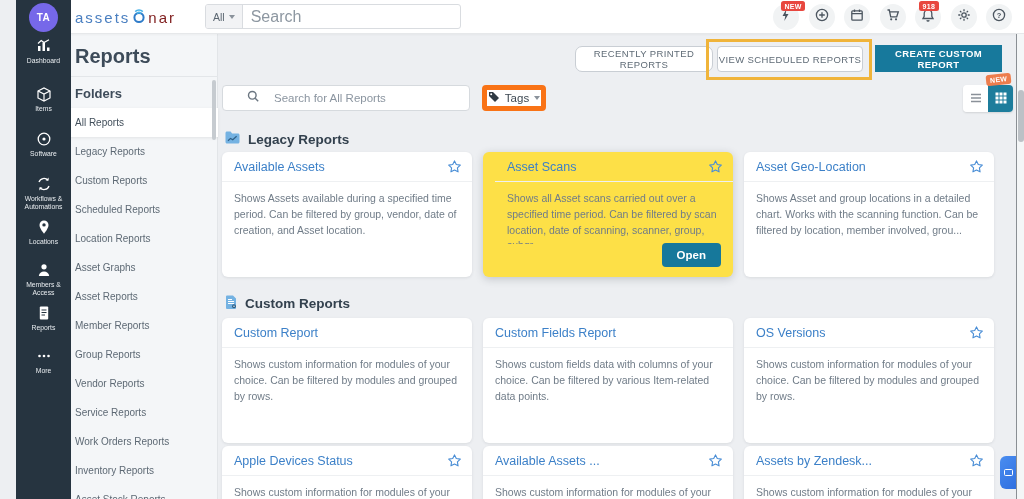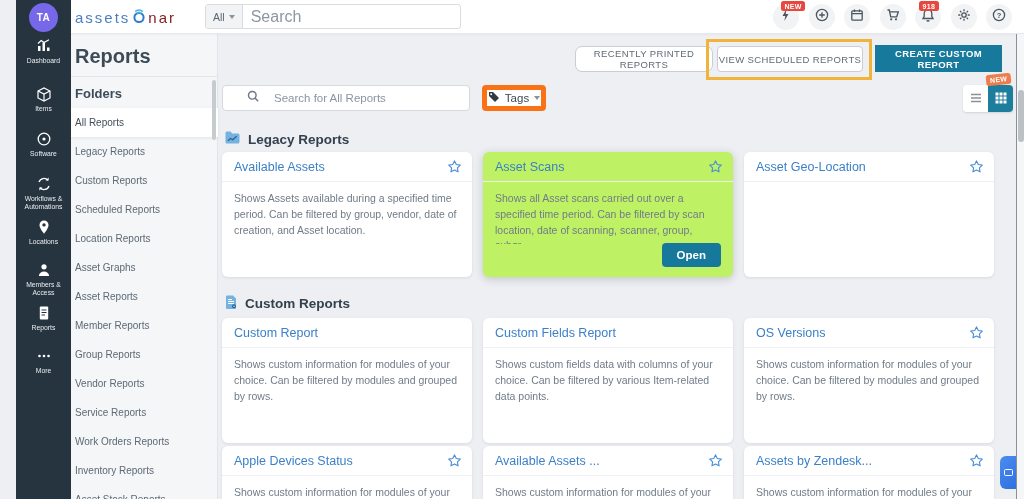--- a/index.html
+++ b/index.html
@@ -58,21 +58,21 @@
   .vt-btn { width:25px; height:27px; display:flex; align-items:center; justify-content:center; cursor:pointer; }
   .vt-list { background:#ffffff; }
   .vt-grid { background:#1d7d9c; }
   .badge-orange { position:absolute; left:768px; top:40px; background:#ed7d4d; color:#fff; font-size:7px; font-weight:bold; padding:2px 4px; border-radius:3px; transform:rotate(-6deg); z-index:6; letter-spacing:.3px; }
 
   .section-head { position:absolute; display:flex; align-items:center; gap:7px; font-size:13.5px; font-weight:bold; color:#33414e; }
   .sh-legacy { left:6px; top:96px; }
   .sh-custom { left:6px; top:260px; }
 
   .card { position:absolute; width:250px; height:125px; background:#fff; border-radius:6px; box-shadow:0 1px 3px rgba(40,50,60,.10); overflow:hidden; }
-  .card.hovered { background:#bef264; box-shadow:0 2px 8px rgba(40,50,60,.22); }
+  .card.hovered { background:#fde047; box-shadow:0 2px 8px rgba(40,50,60,.22);padding-left:12px; }
   .card-title-row { height:30px; display:flex; align-items:center; justify-content:space-between; padding:0 10px 0 12px; border-bottom:1px solid #eef0f2; }
   .card-title { font-size:12.5px; color:#3c80c8; cursor:pointer; }
   .card-desc { padding:9px 12px; font-size:10.5px; color:#707c88; line-height:1.5; height:62px; overflow:hidden; }
   .star { cursor:pointer; display:flex; }
   .open-btn { position:absolute; right:12px; bottom:10px; background:#16789b; color:#fff; border:none; border-radius:4px; font-size:11.5px; font-weight:bold; padding:6px 15px; cursor:pointer; font-family:"Liberation Sans", sans-serif; }
 
   .r1 { top:118px; } .r2 { top:284px; } .r3 { top:412px; }
   .c1 { left:4px; } .c2 { left:265px; } .c3 { left:526px; }
 
   
@@ -359,20 +359,21 @@
 
     <div class="card r1 c3">
       <div class="card-title-row">
         <span class="card-title">Asset Geo-Location</span>
         <span class="star">
             <svg width="15" height="15" viewBox="0 0 16 16">
               <path d="M8 2l1.9 3.9 4.3.6-3.1 3 .7 4.2L8 11.7l-3.8 2 .7-4.2-3.1-3 4.3-.6z" fill="none" stroke="#4a8ed6" stroke-width="1.2" stroke-linejoin="round"></path>
             </svg>
           </span>
       </div>
+      <div class="card-desc">Shows Asset and group locations in a detailed chart. Works with the scanning function. Can be filtered by location, member involved, grou...</div>
     </div>
 
     <div class="section-head sh-custom">
       <span>
         <svg width="14" height="16" viewBox="0 0 14 16">
             <path d="M3 1.5h6l3 3v9.5a1 1 0 0 1-1 1H3a1 1 0 0 1-1-1v-11.5a1 1 0 0 1 1-1z" fill="#74b2e2"></path>
             <path d="M4 5.5h4M4 7.5h6M4 9.5h6" stroke="#fff" stroke-width="1"></path>
             <circle cx="10" cy="12.3" r="2" fill="#2e5f86"></circle>
             <circle cx="10" cy="12.3" r="0.7" fill="#fff"></circle>
           </svg>

